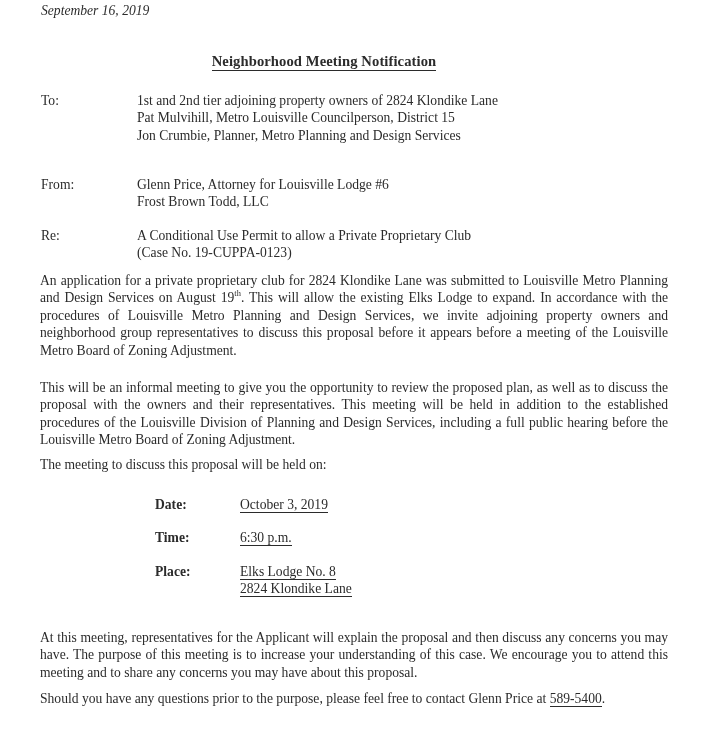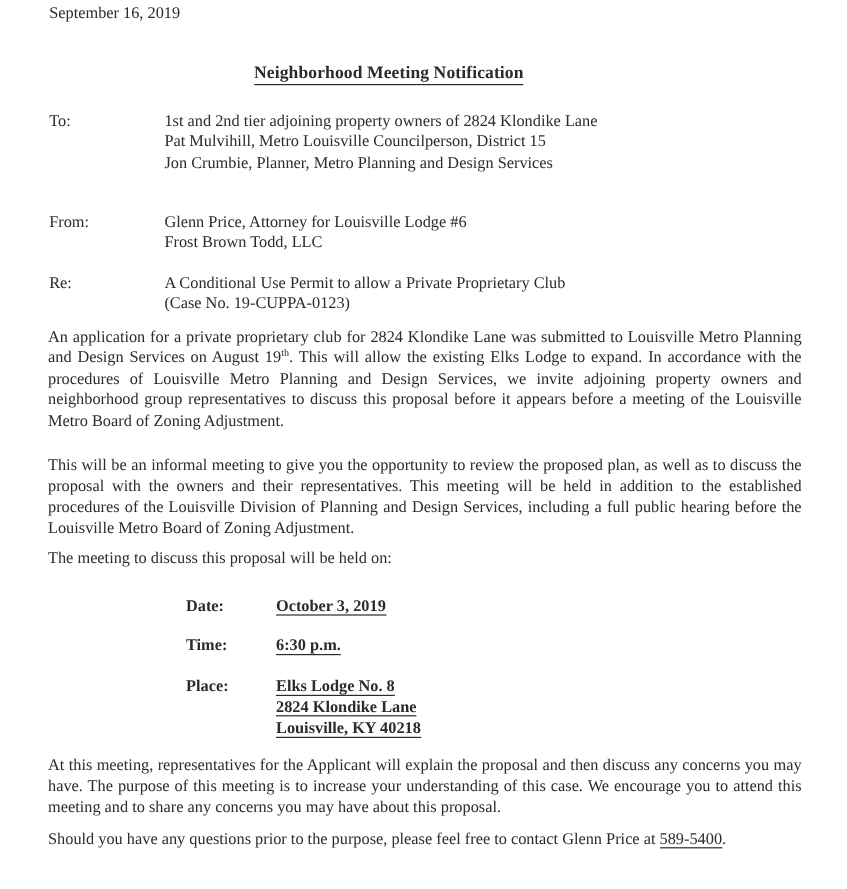--- a/index.html
+++ b/index.html
@@ -23,20 +23,21 @@
     background: #fff;
     overflow: hidden;
   }
 
   
   .line {
     position: absolute;
     font-size: 13.6px;
     line-height: 17.4px;
     white-space: nowrap;
+    font-style: italic;
   }
   .para {
     position: absolute;
     left: 40px;
     width: 628px;
     font-size: 13.6px;
     line-height: 17.4px;
     text-align: justify;
     text-justify: inter-word;
   }
@@ -117,23 +118,23 @@
   .detail-row.place { margin-bottom: 0; height: auto; }
   .detail-label {
     position: absolute;
     left: 0;
     top: 0;
     font-weight: bold;
     white-space: nowrap;
   }
   .detail-value {
     position: absolute;
-    left: 75px;
-    top: 0;
-    font-weight: bold;
+    left: 85px;
+    top: 0;
+    font-weight: normal;
     white-space: nowrap;
   }
   .detail-value .u {
     border-bottom: 1.3px solid #2b2b2b;
     display: inline-block;
     line-height: 15px;
   }
   .detail-value div { white-space: nowrap; }
 
   .u-inline {
@@ -197,21 +198,20 @@
       <div class="detail-value">
         <span class="u">6:30 p.m.</span>
       </div>
     </div>
 
     <div class="detail-row place">
       <div class="detail-label">Place:</div>
       <div class="detail-value">
         <div><span class="u">Elks Lodge No. 8</span></div>
         <div><span class="u">2824 Klondike Lane</span></div>
-        <div><span class="u">Louisville, KY 40218</span></div>
       </div>
     </div>
 
   </div>
 
   <div class="para p3">At this meeting, representatives for the Applicant will explain the proposal and then discuss any concerns you may have. The purpose of this meeting is to increase your understanding of this case. We encourage you to attend this meeting and to share any concerns you may have about this proposal.</div>
 
   <div class="para p4 last-natural"><span>Should you have any questions prior to the purpose, please feel free to contact Glenn Price at </span><span class="u-inline">589-5400</span><span>.</span></div>
 
 </div>

